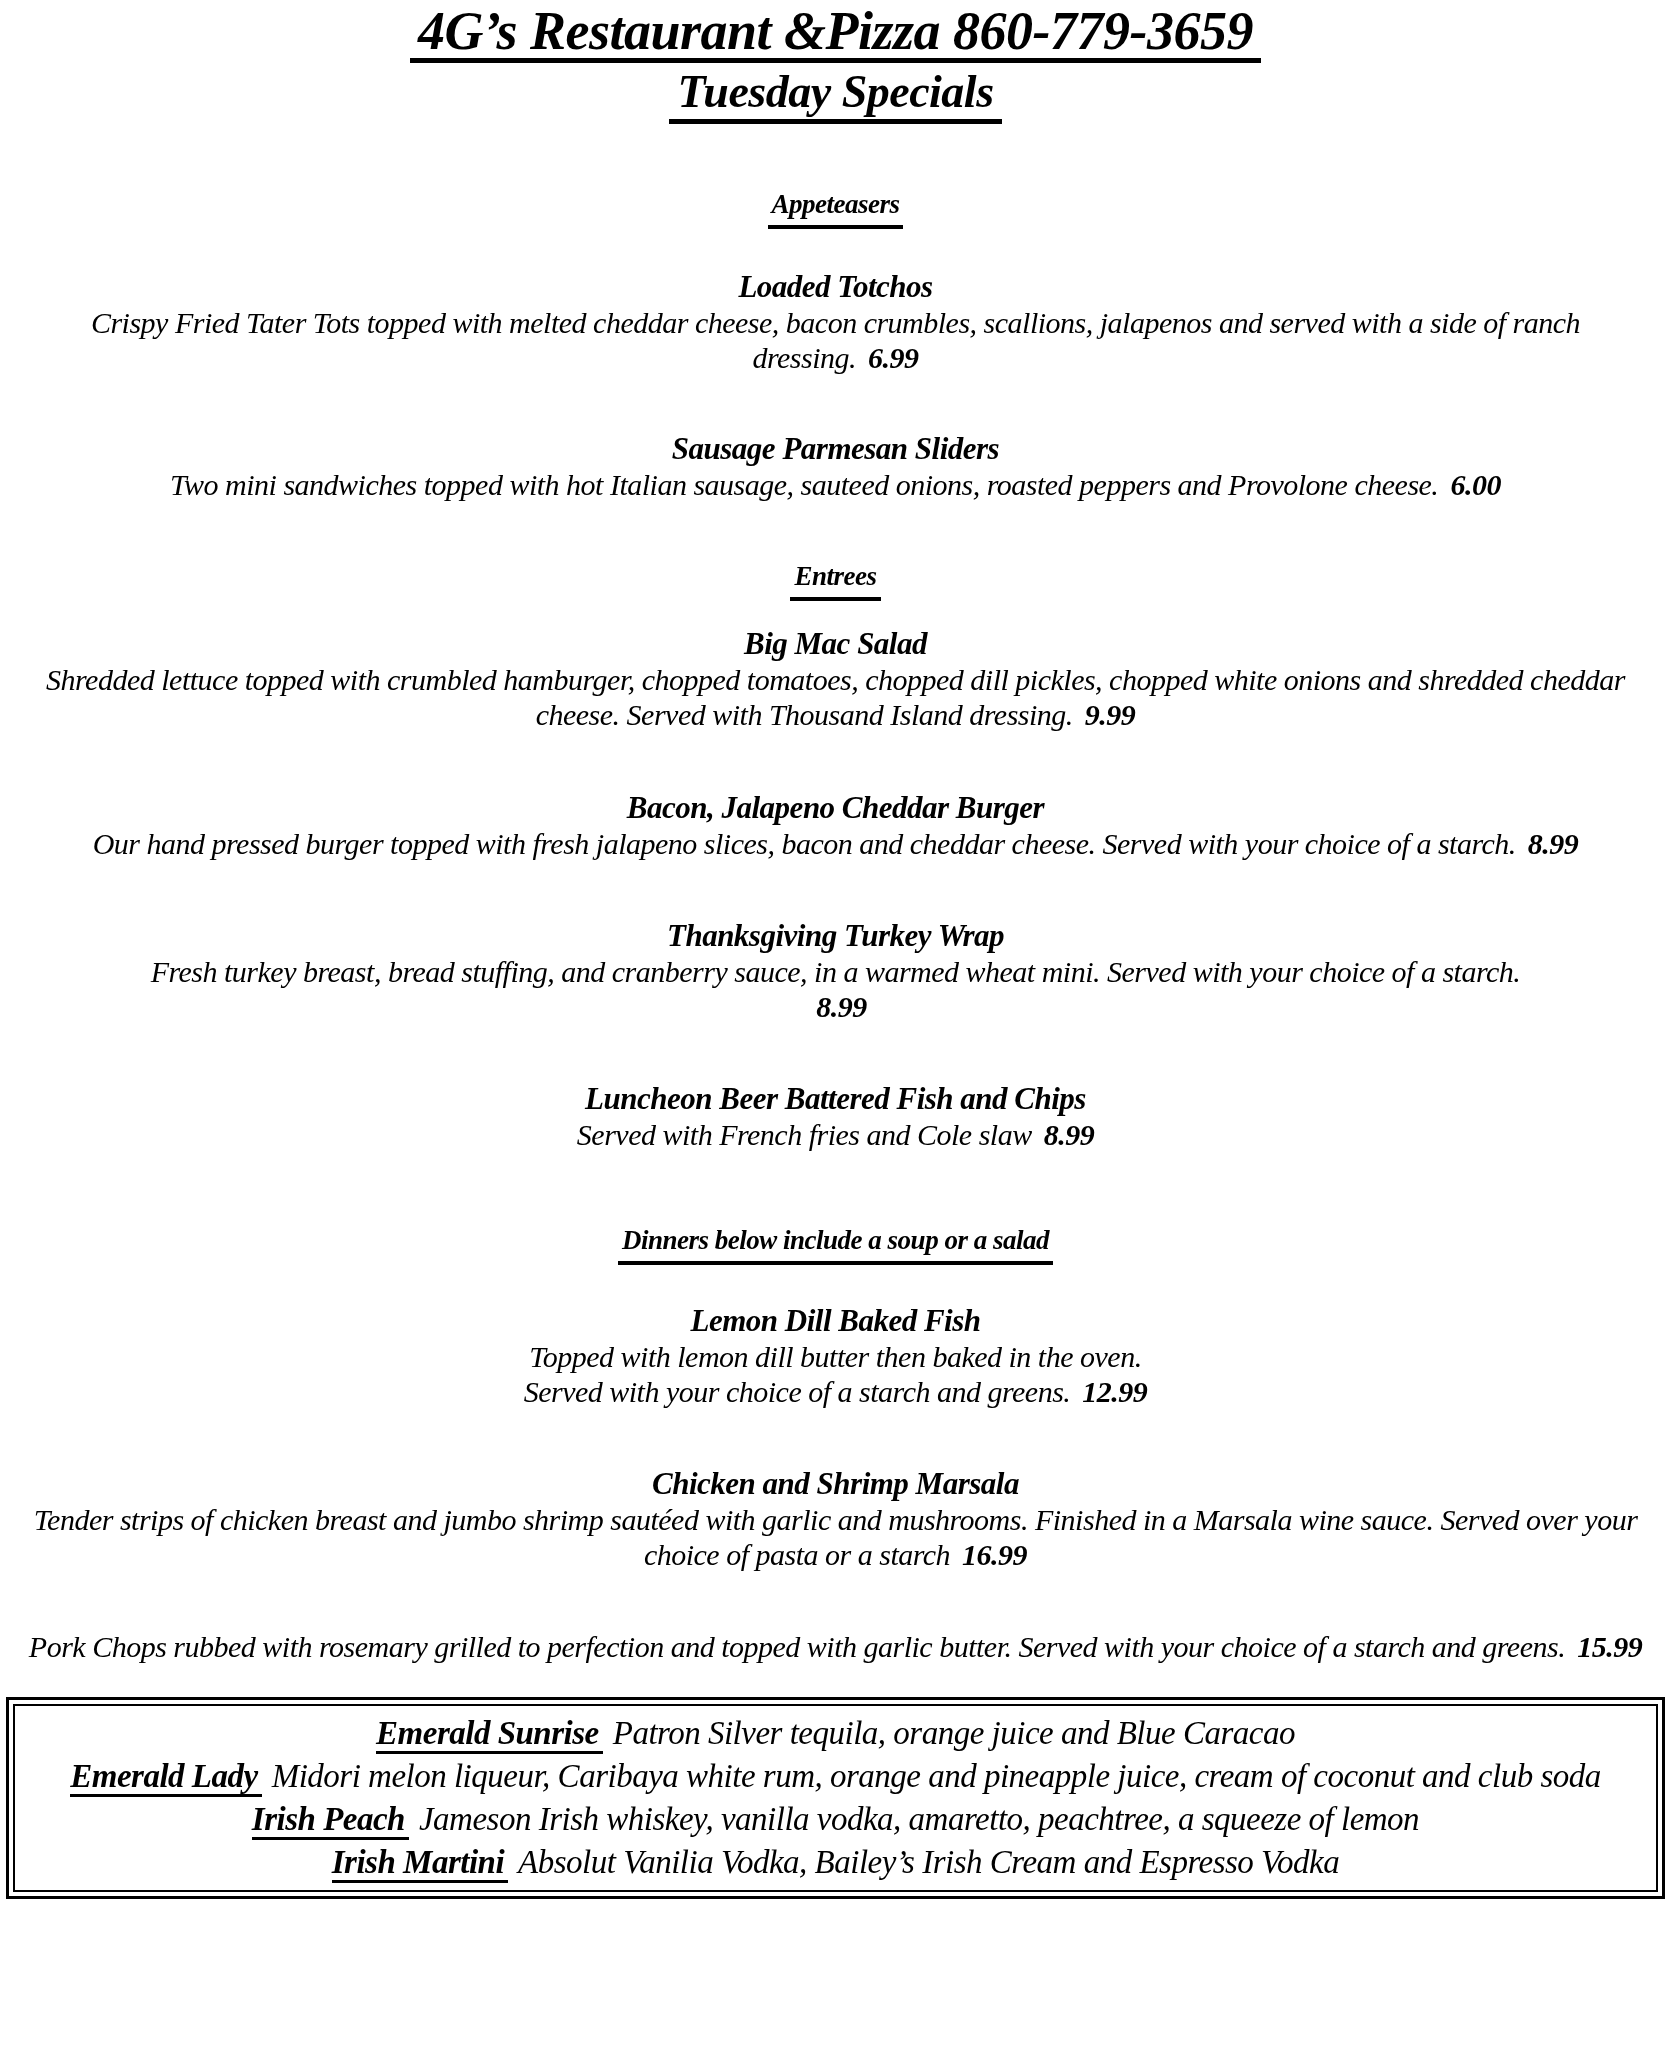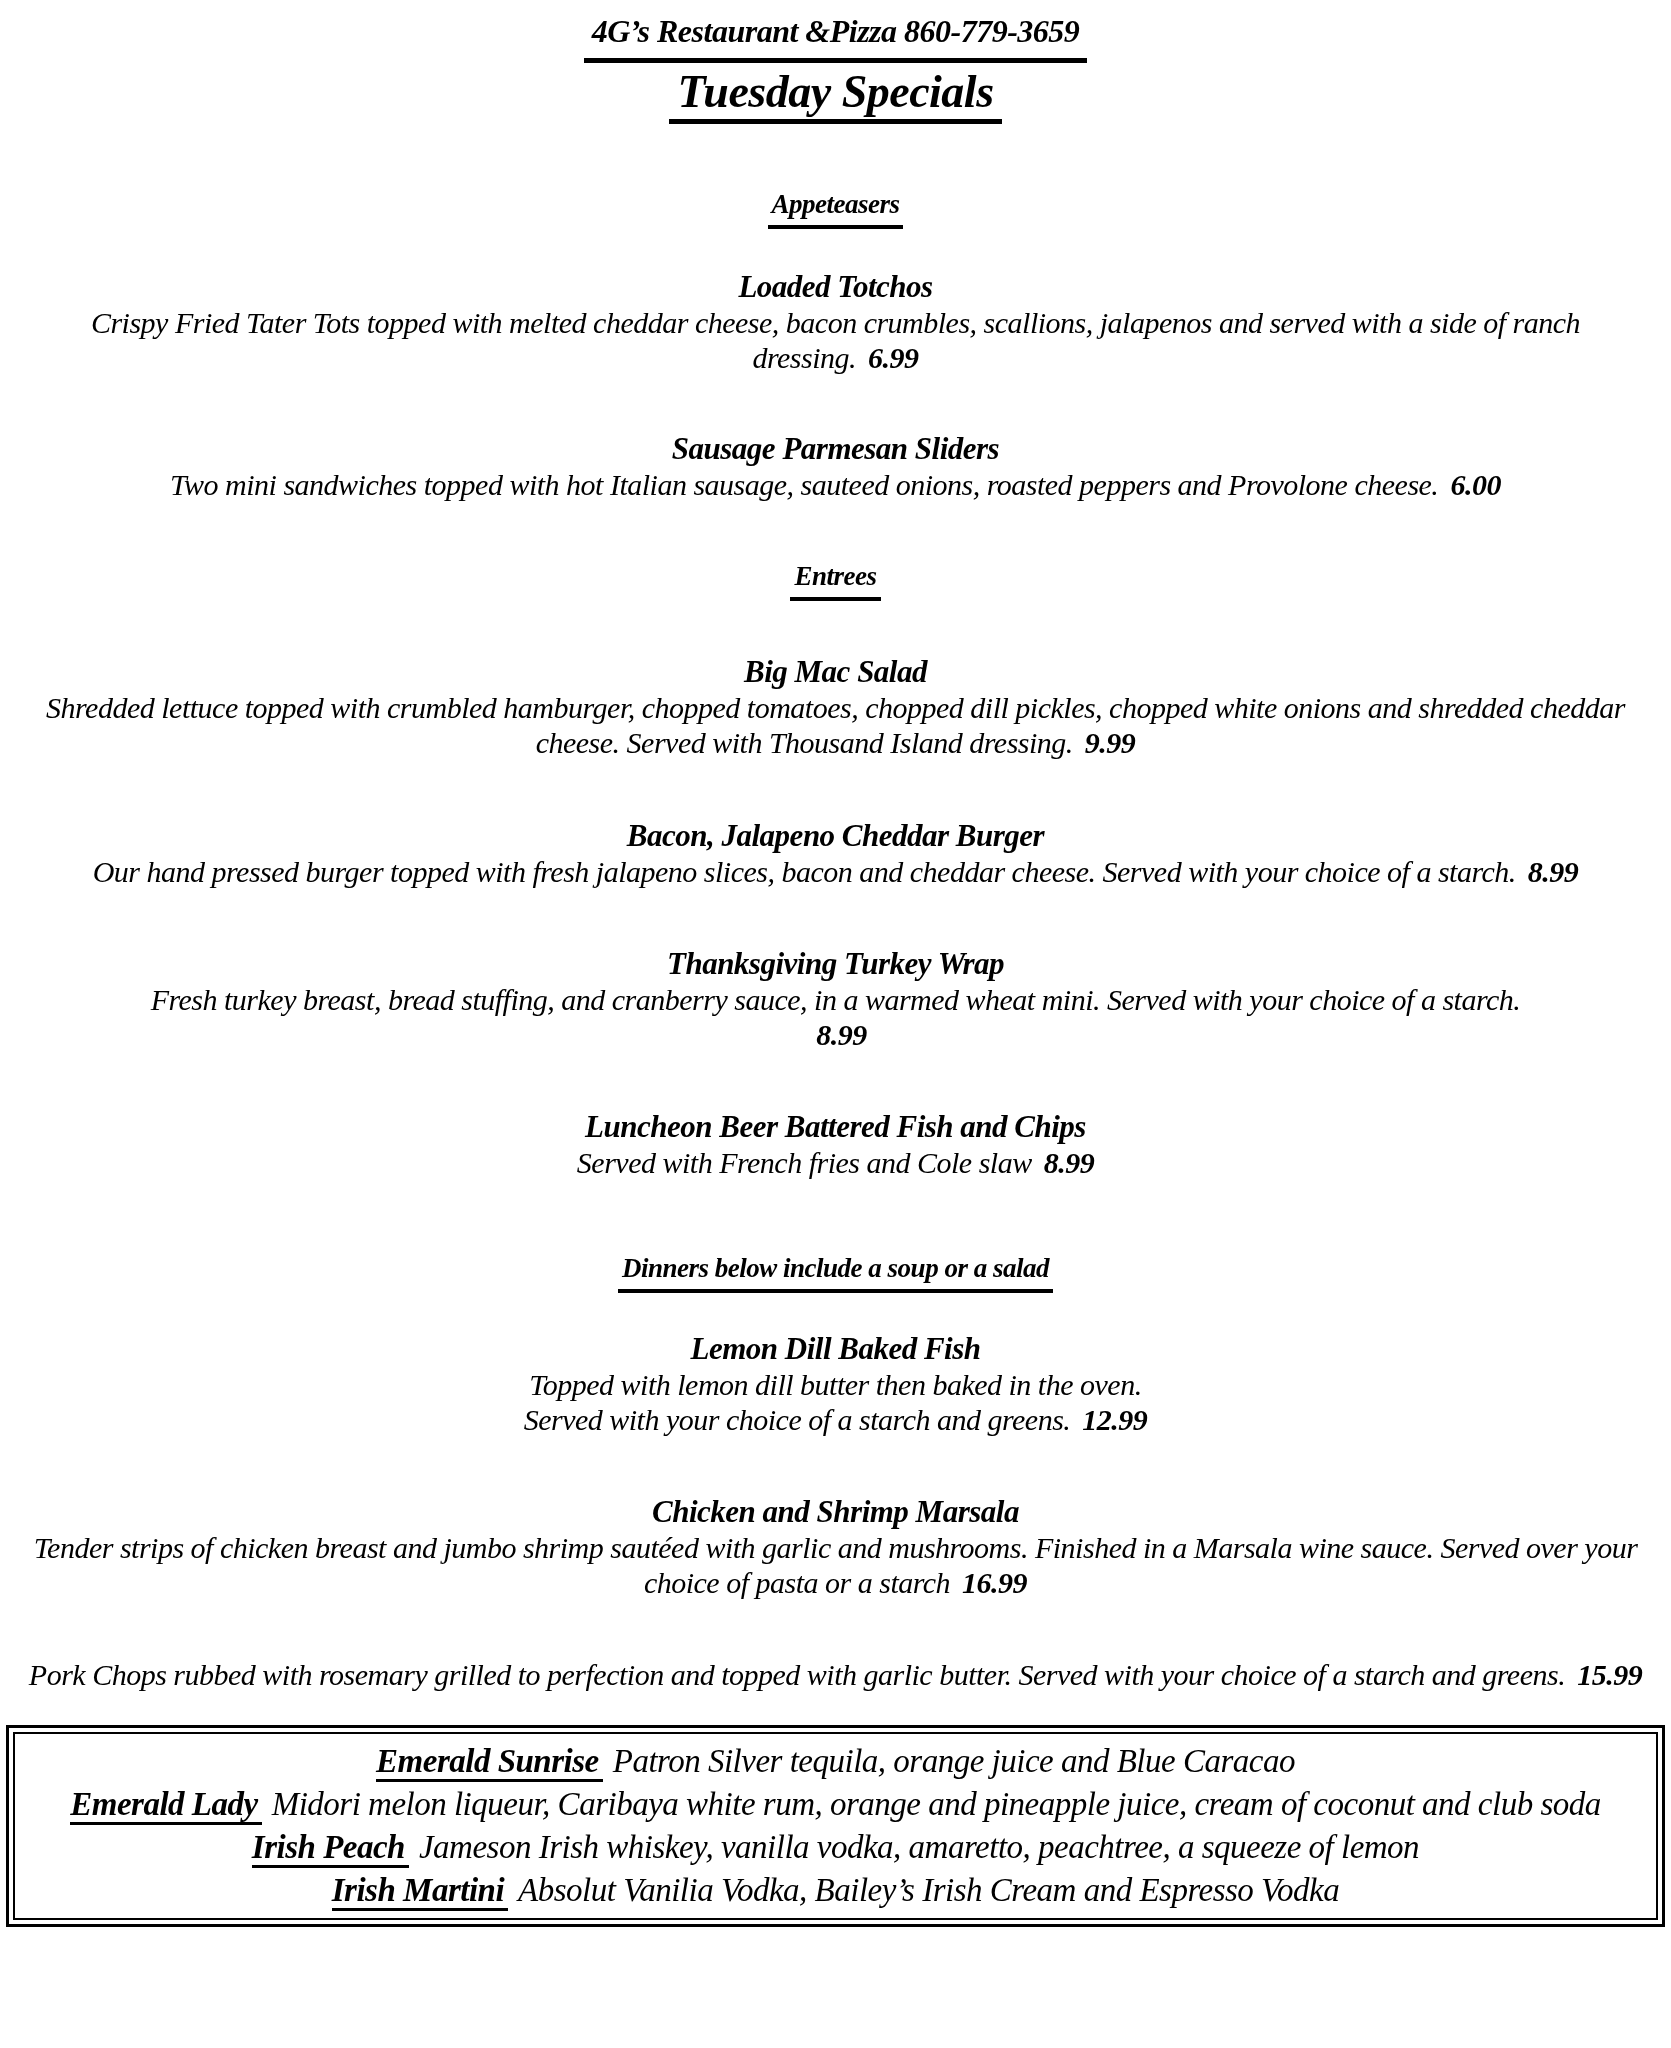--- a/index.html
+++ b/index.html
@@ -6,37 +6,37 @@
   body {
     width: 1671px; height: 2048px; overflow: hidden;
     color: #000;
     font-family: "Liberation Serif", "DejaVu Serif", serif;
     font-style: italic;
   }
   .page { padding: 0 12px; text-align: center; letter-spacing: -0.5px; }
 
   
   h1, h2, h3 { margin: 0; font-weight: bold; }
-  h1 { margin-top: 6px;  font-size: 32px; line-height: 50px; }
+  h1 { margin-top: 6px;  font-size: 54px; line-height: 50px; }
   h2 { margin-top: 4px;  font-size: 46px; line-height: 50px; }
   .u  { display: inline-block; border-bottom: 5px solid #000; padding: 0 8px 2px; }
   h3 { font-size: 27px; line-height: 40px; }
   .u3 { display: inline-block; border-bottom: 4px solid #000; padding: 0 4px 1px; }
   .sec-appeteasers { margin-top: 60px; }
   .sec-entrees     { margin-top: 54px; }
   .sec-dinners     { margin-top: 68px; }
 
   
   .item p { margin: 0; }
   .name { font-size: 31px; line-height: 36px; font-weight: bold; }
   .desc { font-size: 30px; line-height: 35px; white-space: pre-line; }
   .price { font-weight: bold; margin-left: 12px; white-space: normal; }
   .mt-a { margin-top: 40px; }  
   .mt-b { margin-top: 56px; }
-  .mt-c { margin-top: 53px; }
+  .mt-c { margin-top: 25px; }
   .mt-d { margin-top: 58px; }
   .mt-e { margin-top: 57px; }
   .mt-f { margin-top: 38px; text-align: center; }
 
   
   .drinks-outer {
     margin: 33px -6px 0;
     border: 3px solid #000;
     padding: 4px;
   }

